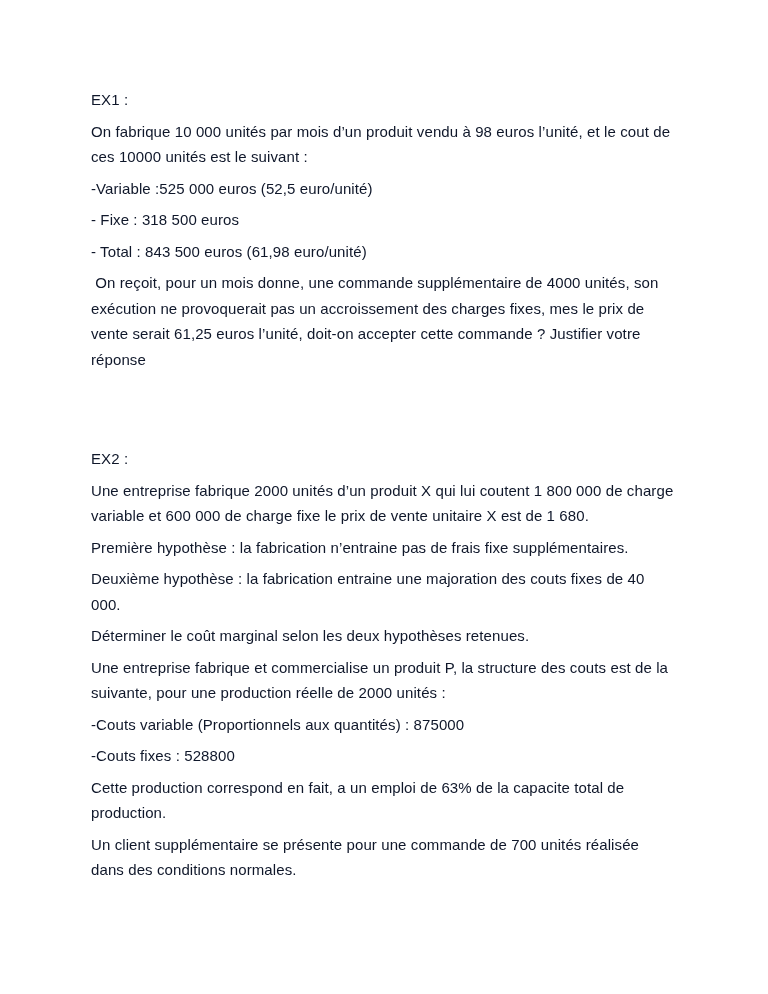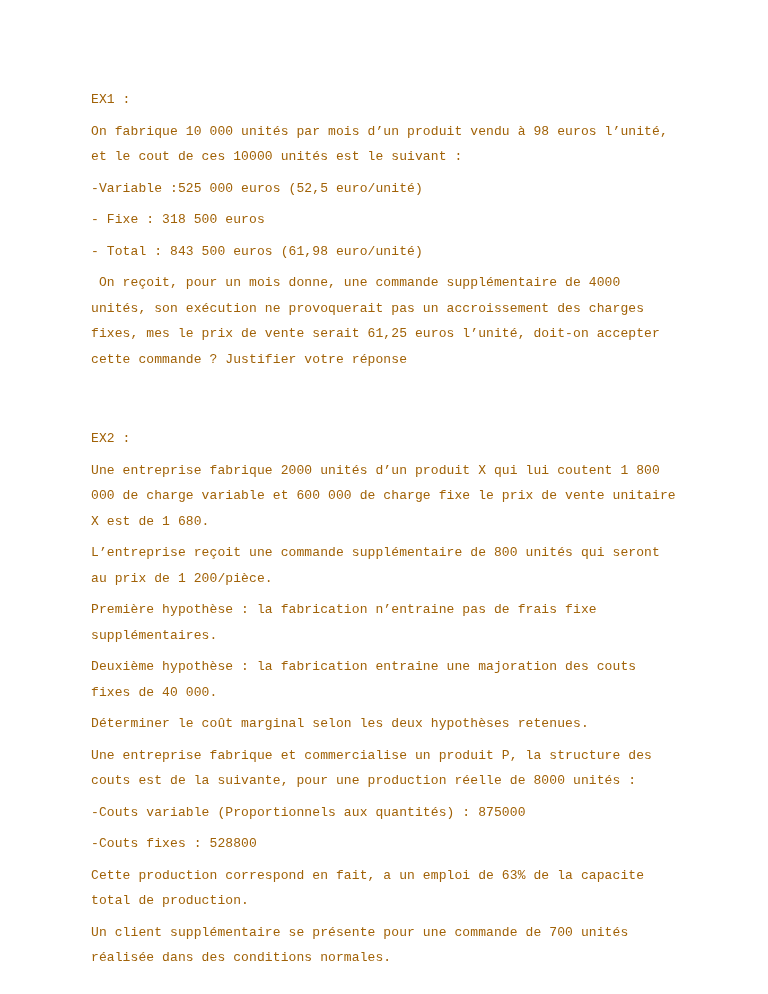--- a/index.html
+++ b/index.html
@@ -15,49 +15,47 @@
   }
   .page {
     box-sizing: border-box;
     width: 768px;
     height: 994px;
     background: #ffffff;
     padding: 87px 92px 0 91px;
   }
   .page p {
     margin: 0 0 6px 0;
-    font-size: 13px;
+    font-size: 15px;
     line-height: 25.5px;
-    color: #a16207;
+    color: #0f172a;
     white-space: pre-wrap;
     font-weight: 400;
     letter-spacing: 0.1px;
-    font-family: Liberation Mono, monospace;
   }
   
-  .page p.gap-xl { margin-top: 54px; }
+  .page p.gap-xl { margin-top: 74px; }
   
   .page p.gap-lg { margin-top: 25px; }
 </style>
 </head>
 <body>
 
 <div class="page">
   <p>EX1 :</p>
   <p>On fabrique 10 000 unités par mois d’un produit vendu à 98 euros l’unité, et le cout de ces 10000 unités est le suivant :</p>
   <p>-Variable :525 000 euros (52,5 euro/unité)</p>
   <p>- Fixe : 318 500 euros</p>
   <p>- Total : 843 500 euros (61,98 euro/unité)</p>
   <p> On reçoit, pour un mois donne, une commande supplémentaire de 4000 unités, son exécution ne provoquerait pas un accroissement des charges fixes, mes le prix de vente serait 61,25 euros l’unité, doit-on accepter cette commande ? Justifier votre réponse</p>
 
   <p class="gap-xl">EX2 :</p>
   <p>Une entreprise fabrique 2000 unités d’un produit X qui lui coutent 1 800 000 de charge variable et 600 000 de charge fixe le prix de vente unitaire X est de 1 680.</p>
-  <p>L’entreprise reçoit une commande supplémentaire de 800 unités qui seront au prix de 1 200/pièce.</p>
   <p>Première hypothèse : la fabrication n’entraine pas de frais fixe supplémentaires.</p>
   <p>Deuxième hypothèse : la fabrication entraine une majoration des couts fixes de 40 000.</p>
   <p>Déterminer le coût marginal selon les deux hypothèses retenues.</p>
 
-  <p>Une entreprise fabrique et commercialise un produit P, la structure des couts est de la suivante, pour une production réelle de 8000 unités :</p>
+  <p>Une entreprise fabrique et commercialise un produit P, la structure des couts est de la suivante, pour une production réelle de 2000 unités :</p>
   <p>-Couts variable (Proportionnels aux quantités) : 875000</p>
   <p>-Couts fixes : 528800</p>
   <p>Cette production correspond en fait, a un emploi de 63% de la capacite total de production.</p>
   <p>Un client supplémentaire se présente pour une commande de 700 unités réalisée dans des conditions normales.</p>
 </div>
 
 </body></html>

